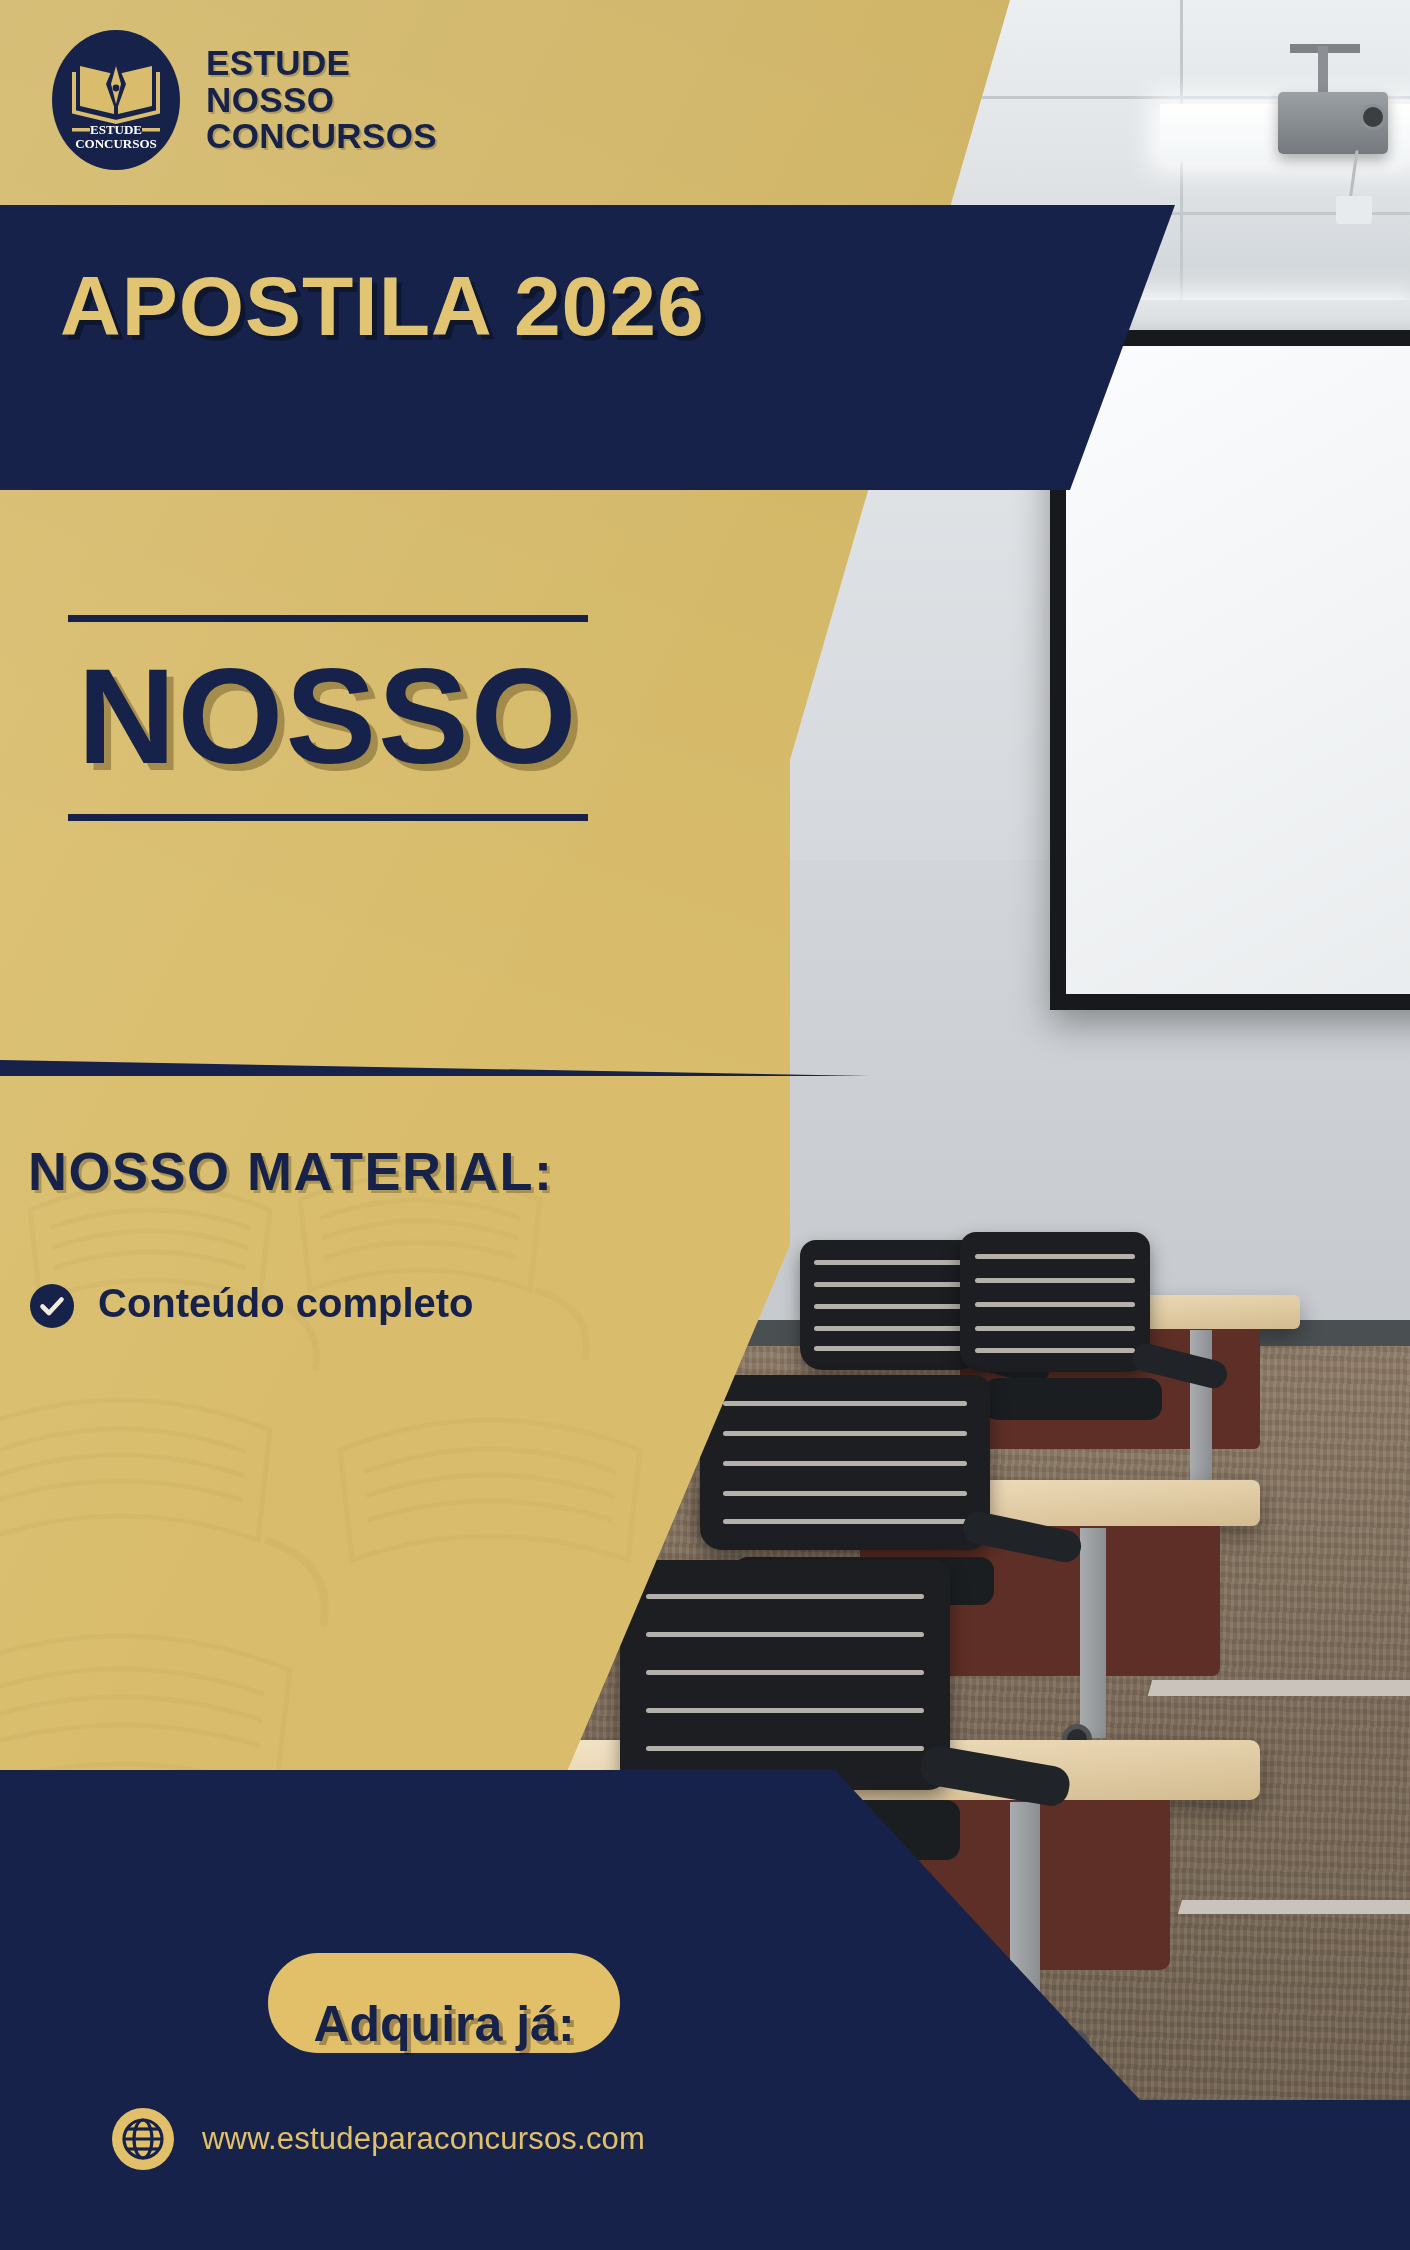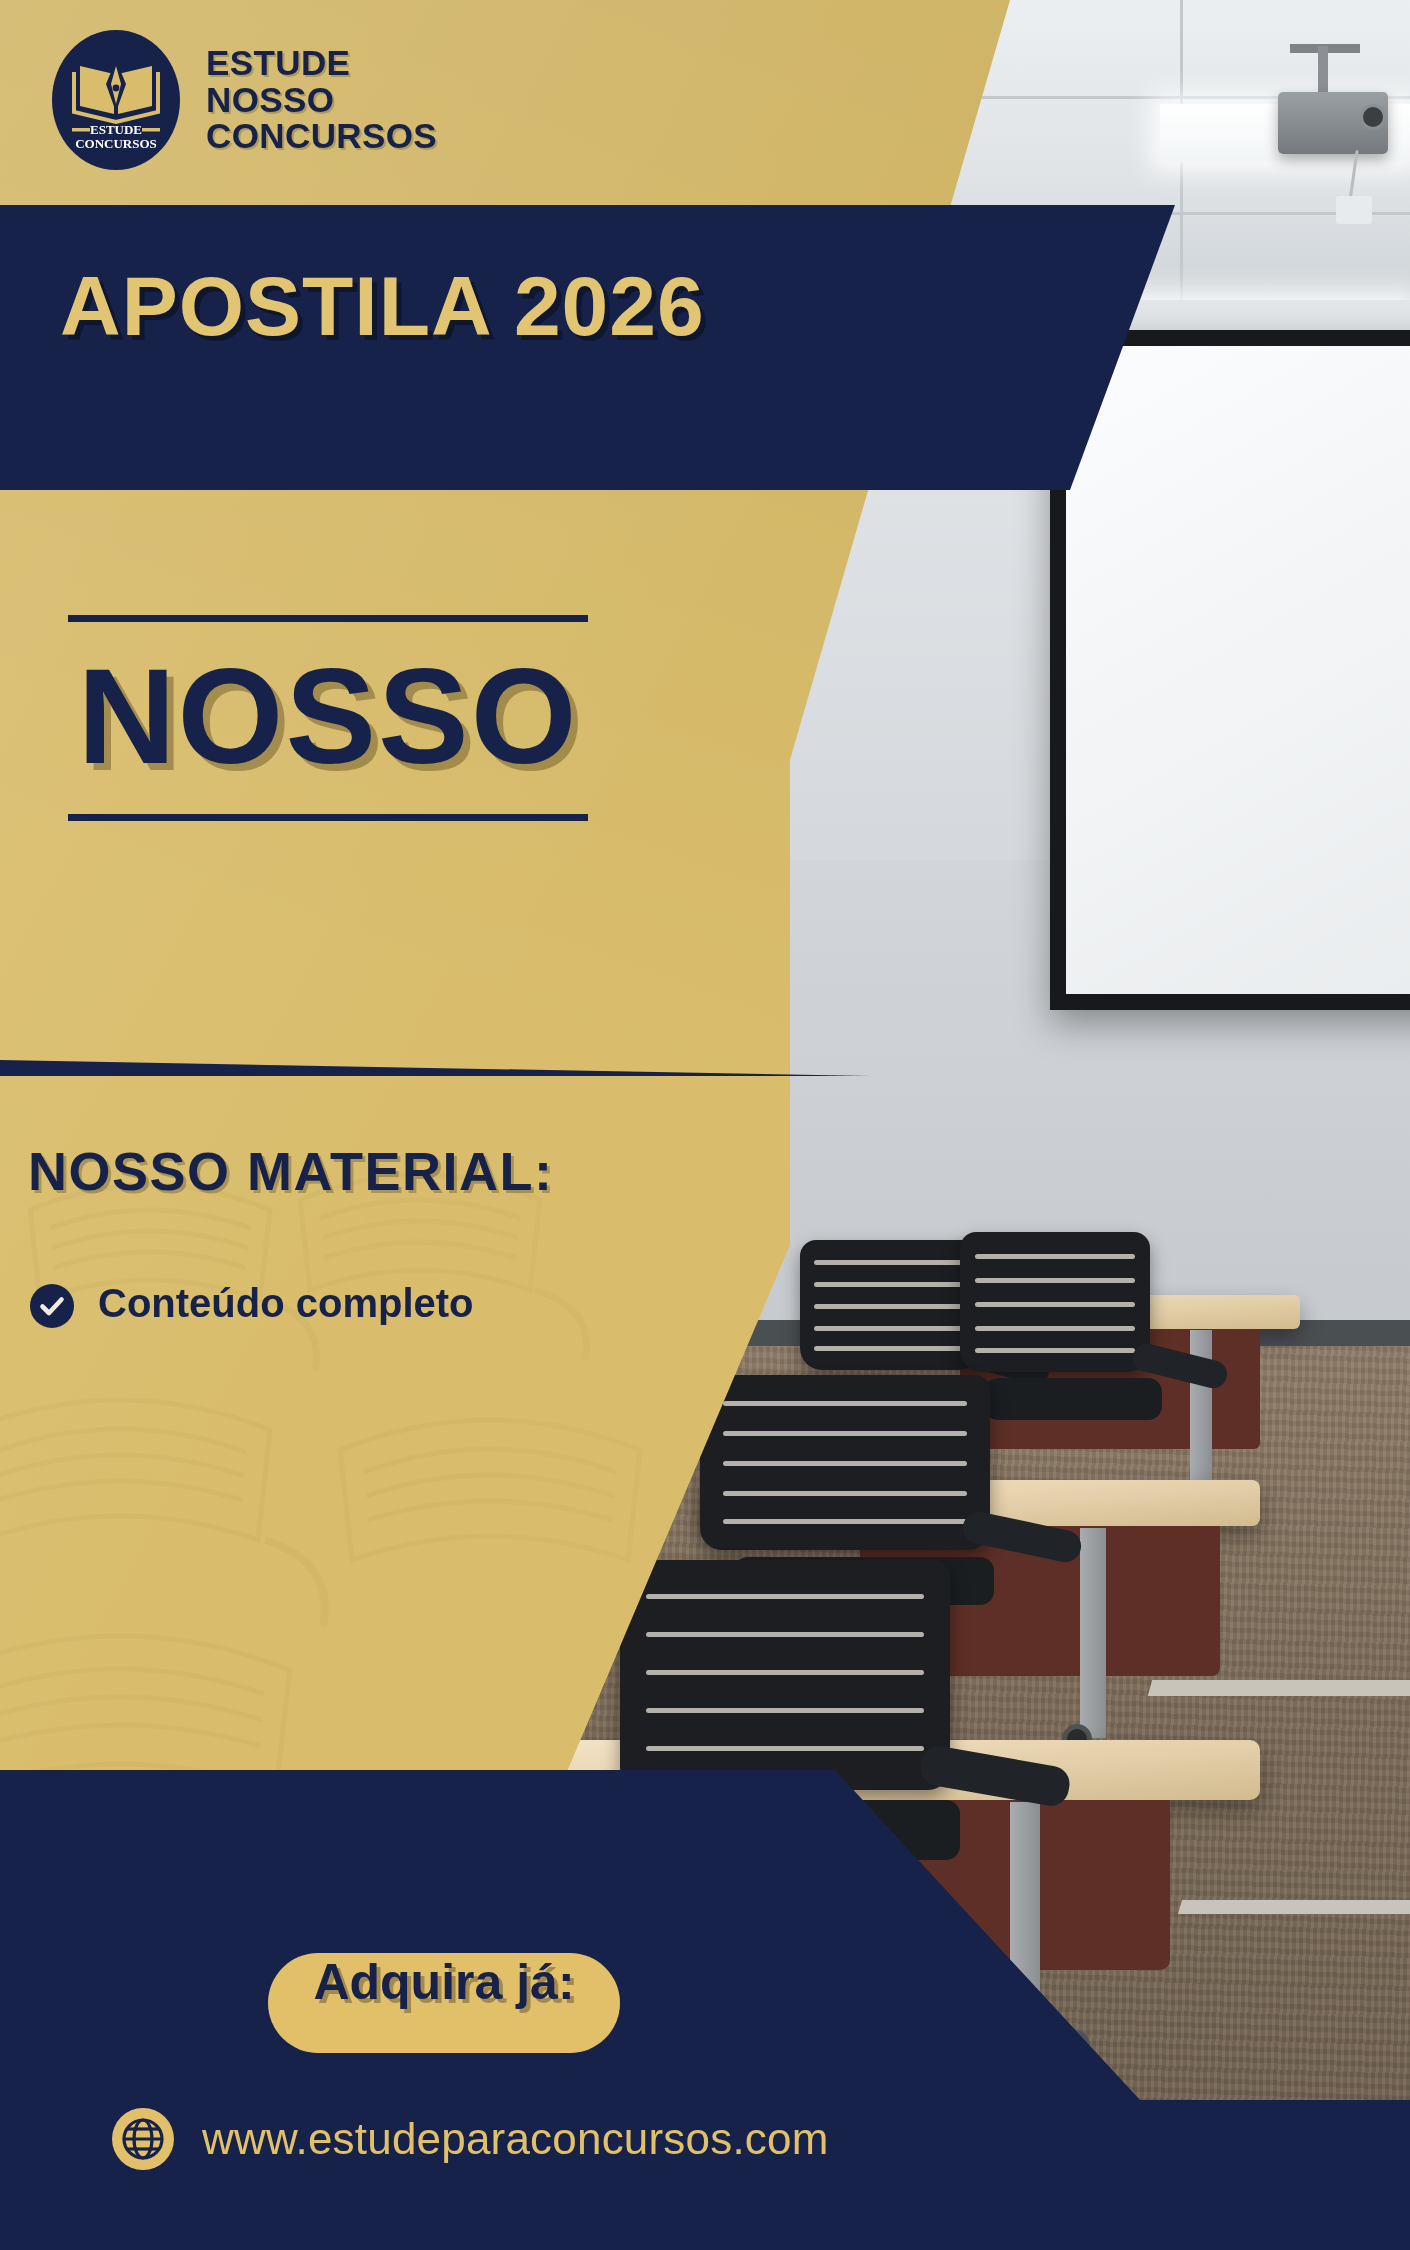--- a/index.html
+++ b/index.html
@@ -123,28 +123,28 @@
     font-stretch:condensed; text-shadow:3px 3px 0 rgba(0,0,0,.22); }
 
   .benefits { position:absolute; left:30px; top:1280px; width:560px;
     display:flex; flex-direction:row; gap:44px; }
   .benefit { display:flex; align-items:flex-start; gap:24px; }
   .check { flex:0 0 auto; width:44px; height:44px; margin-top:4px; }
   .benefit-label { font-size:40px; font-weight:bold; color:#16224a; line-height:1.18; }
 
   
   .cta { position:absolute; left:268px; top:1953px; width:352px; height:100px;
-    background:#e2c06a; border-radius:52px; display:flex; align-items:flex-start;
+    background:#e2c06a; border-radius:52px; display:flex; align-items:flex-end;
     justify-content:center; }
   .cta span { font-size:50px; font-weight:bold; color:#16224a;
     text-shadow:4px 4px 0 rgba(0,0,0,.28); }
 
   .site-row { position:absolute; left:112px; top:2108px; display:flex; align-items:center; gap:28px; }
   .globe { width:62px; height:62px; }
-  .site-url { font-size:44px; color:#e2c06a; letter-spacing:.2px; }
+  .site-url { font-size:31px; color:#e2c06a; letter-spacing:.2px; }
 </style>
 </head>
 <body>
 
 <div class="poster">
 
   <div class="photo">
     <div class="ph-ceiling"></div>
     <div class="ph-ceil-line" style="left:0;top:96px;width:100%;"></div>
     <div class="ph-ceil-line" style="left:0;top:212px;width:100%;"></div>

